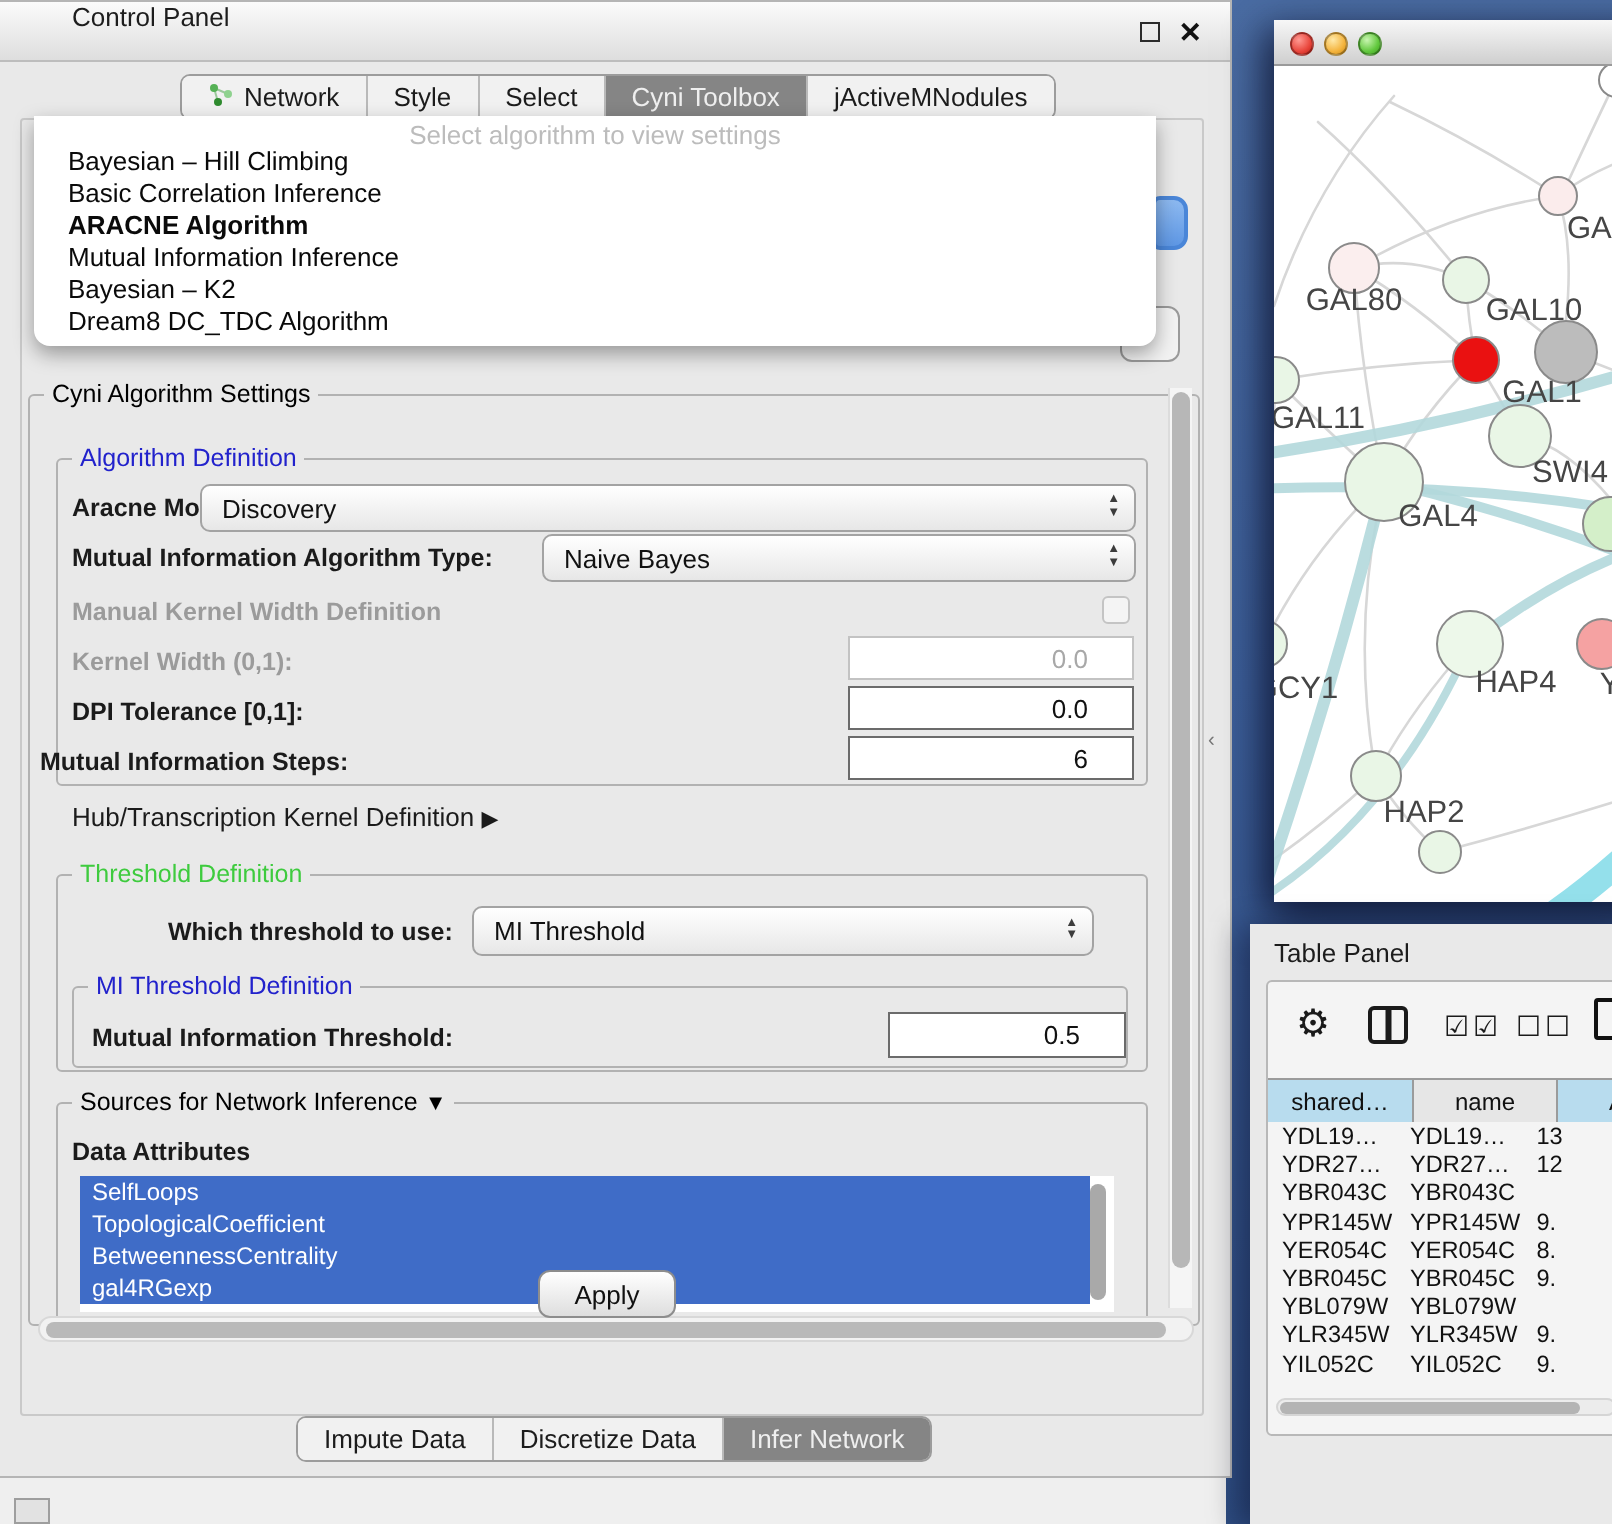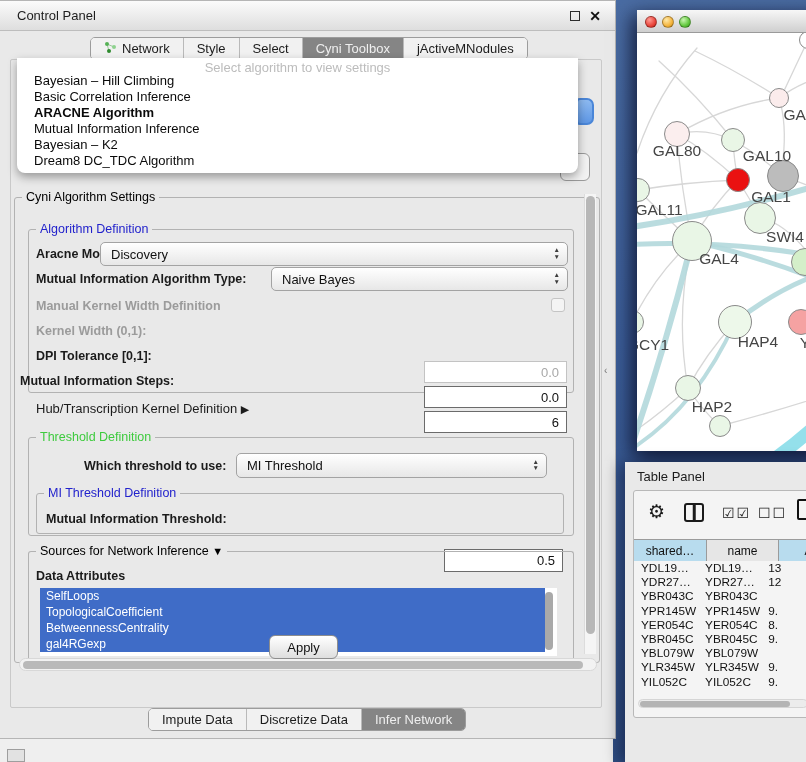--- a/index.html
+++ b/index.html
@@ -16,21 +16,21 @@
   }
   
   .control-panel {
     position:absolute; left:0; top:0; width:616px; height:739px;
     background:#e9e9e9; border:1px solid #b5b5b5; border-left:none;
   }
   .cp-titlebar {
     position:absolute; left:0; top:0; right:0; height:30px;
     background:linear-gradient(#fbfbfb,#dedede);
     border-bottom:1px solid #bdbdbd;
-    display:flex; align-items:center;
+    display:flex; padding-left:19px;
   }
   .cp-title { font-size:13px; color:#1d1d1d; padding-left:17px; }
   .cp-win-icons { position:absolute; right:14px; top:8px; display:flex; gap:9px; align-items:center;}
   .float-icon { width:10px; height:10px; border:1.8px solid #2c2c2c; }
   .close-icon { font-size:14px; font-weight:bold; color:#111; line-height:1; }
   
   .tab-bar {
     position:absolute; left:90px; top:36px; height:23px; display:flex;
     border:1px solid #9c9c9c; border-radius:5px; overflow:hidden; background:#f1f1f1;
   }
@@ -79,22 +79,21 @@
     font-size:13px; color:#111; display:flex; align-items:center; padding-left:10px;
   }
   .stepper {
     position:absolute; right:7px; top:50%; transform:translateY(-50%);
     display:flex; flex-direction:column; align-items:center;
     font-size:6.5px; color:#3c3c3c; line-height:1.05;
   }
   .field {
     position:absolute; border:1.5px solid #6b6b6b; background:#fff;
     font-size:13px; color:#111; display:flex; align-items:center; justify-content:flex-end;
-    padding:0 7px;
-    margin-top:43px;
+    padding:0 22px;
   }
   .field.dis { border-color:#c3c3c3; color:#a8a8a8; }
   .checkbox {
     position:absolute; width:14px; height:14px; border:1.5px solid #c4c4c4;
     border-radius:3px; background:#f4f4f4;
   }
   .disclosure { font-size:13px; color:#1b1b1b; position:absolute; white-space:nowrap; }
   .tri { font-size:11px; }
   
   .attr-list { position:absolute; left:40px; top:587px; width:517px; height:68px; background:#fff; overflow:hidden; }

